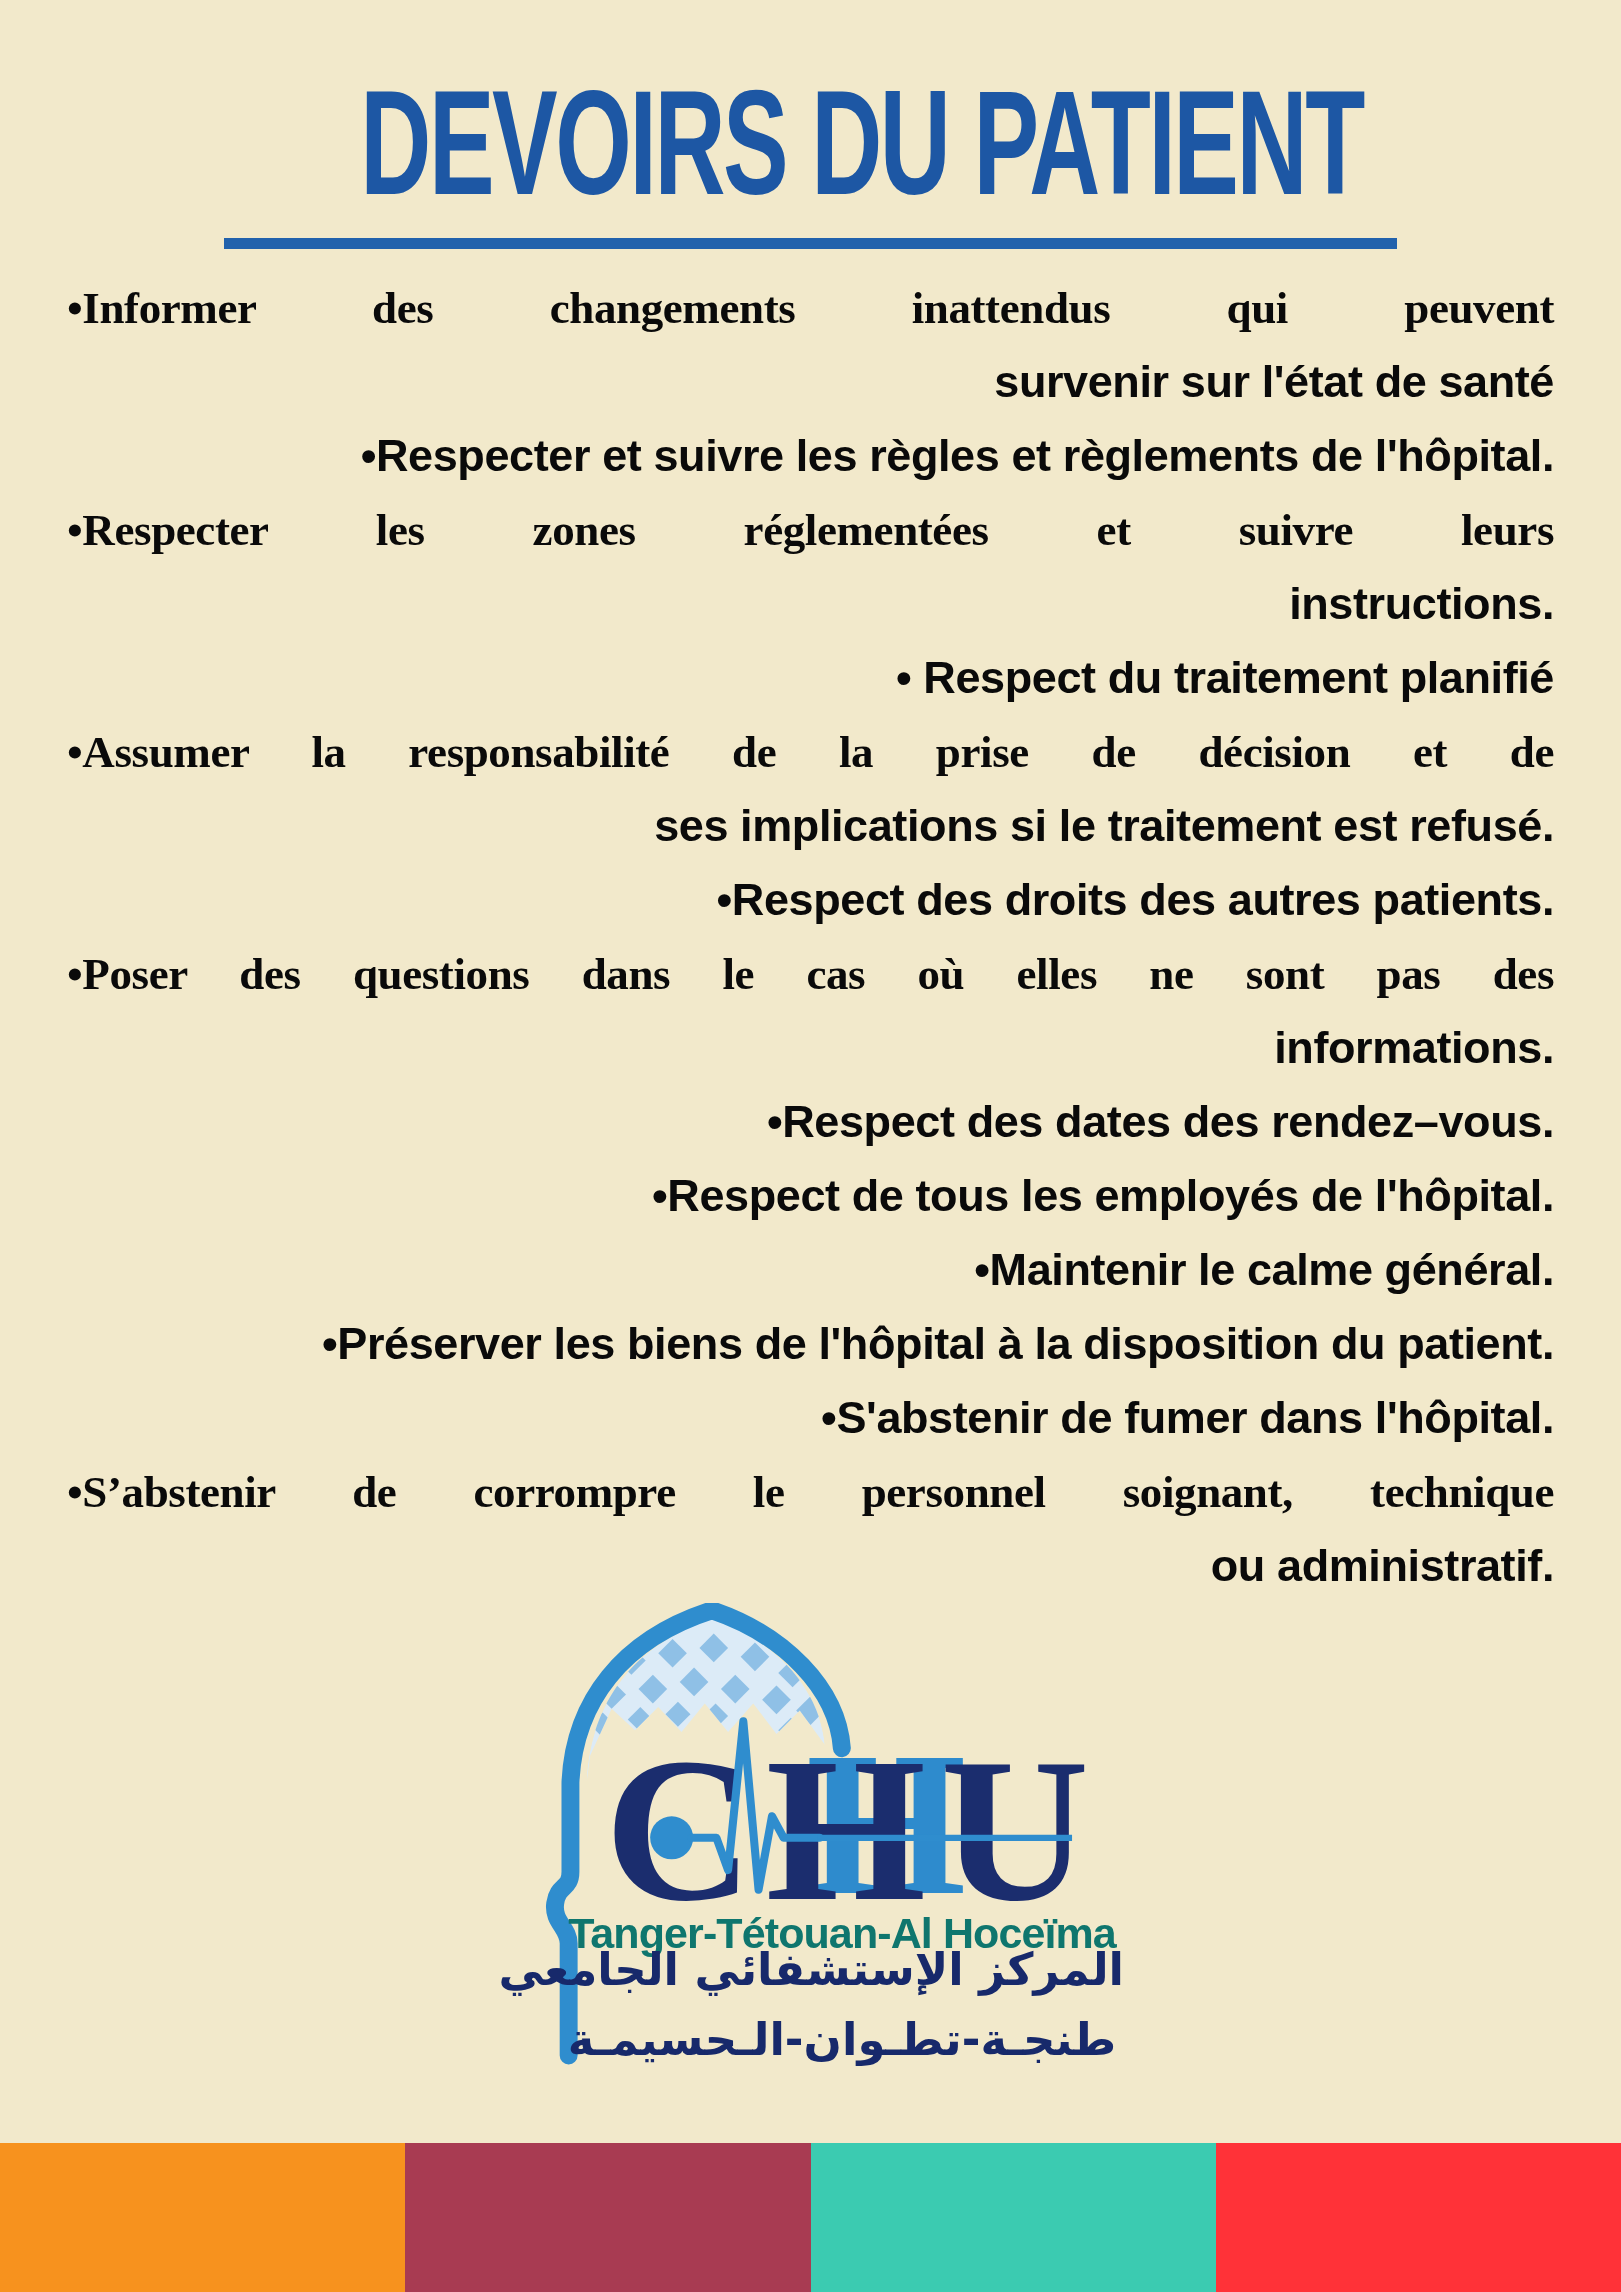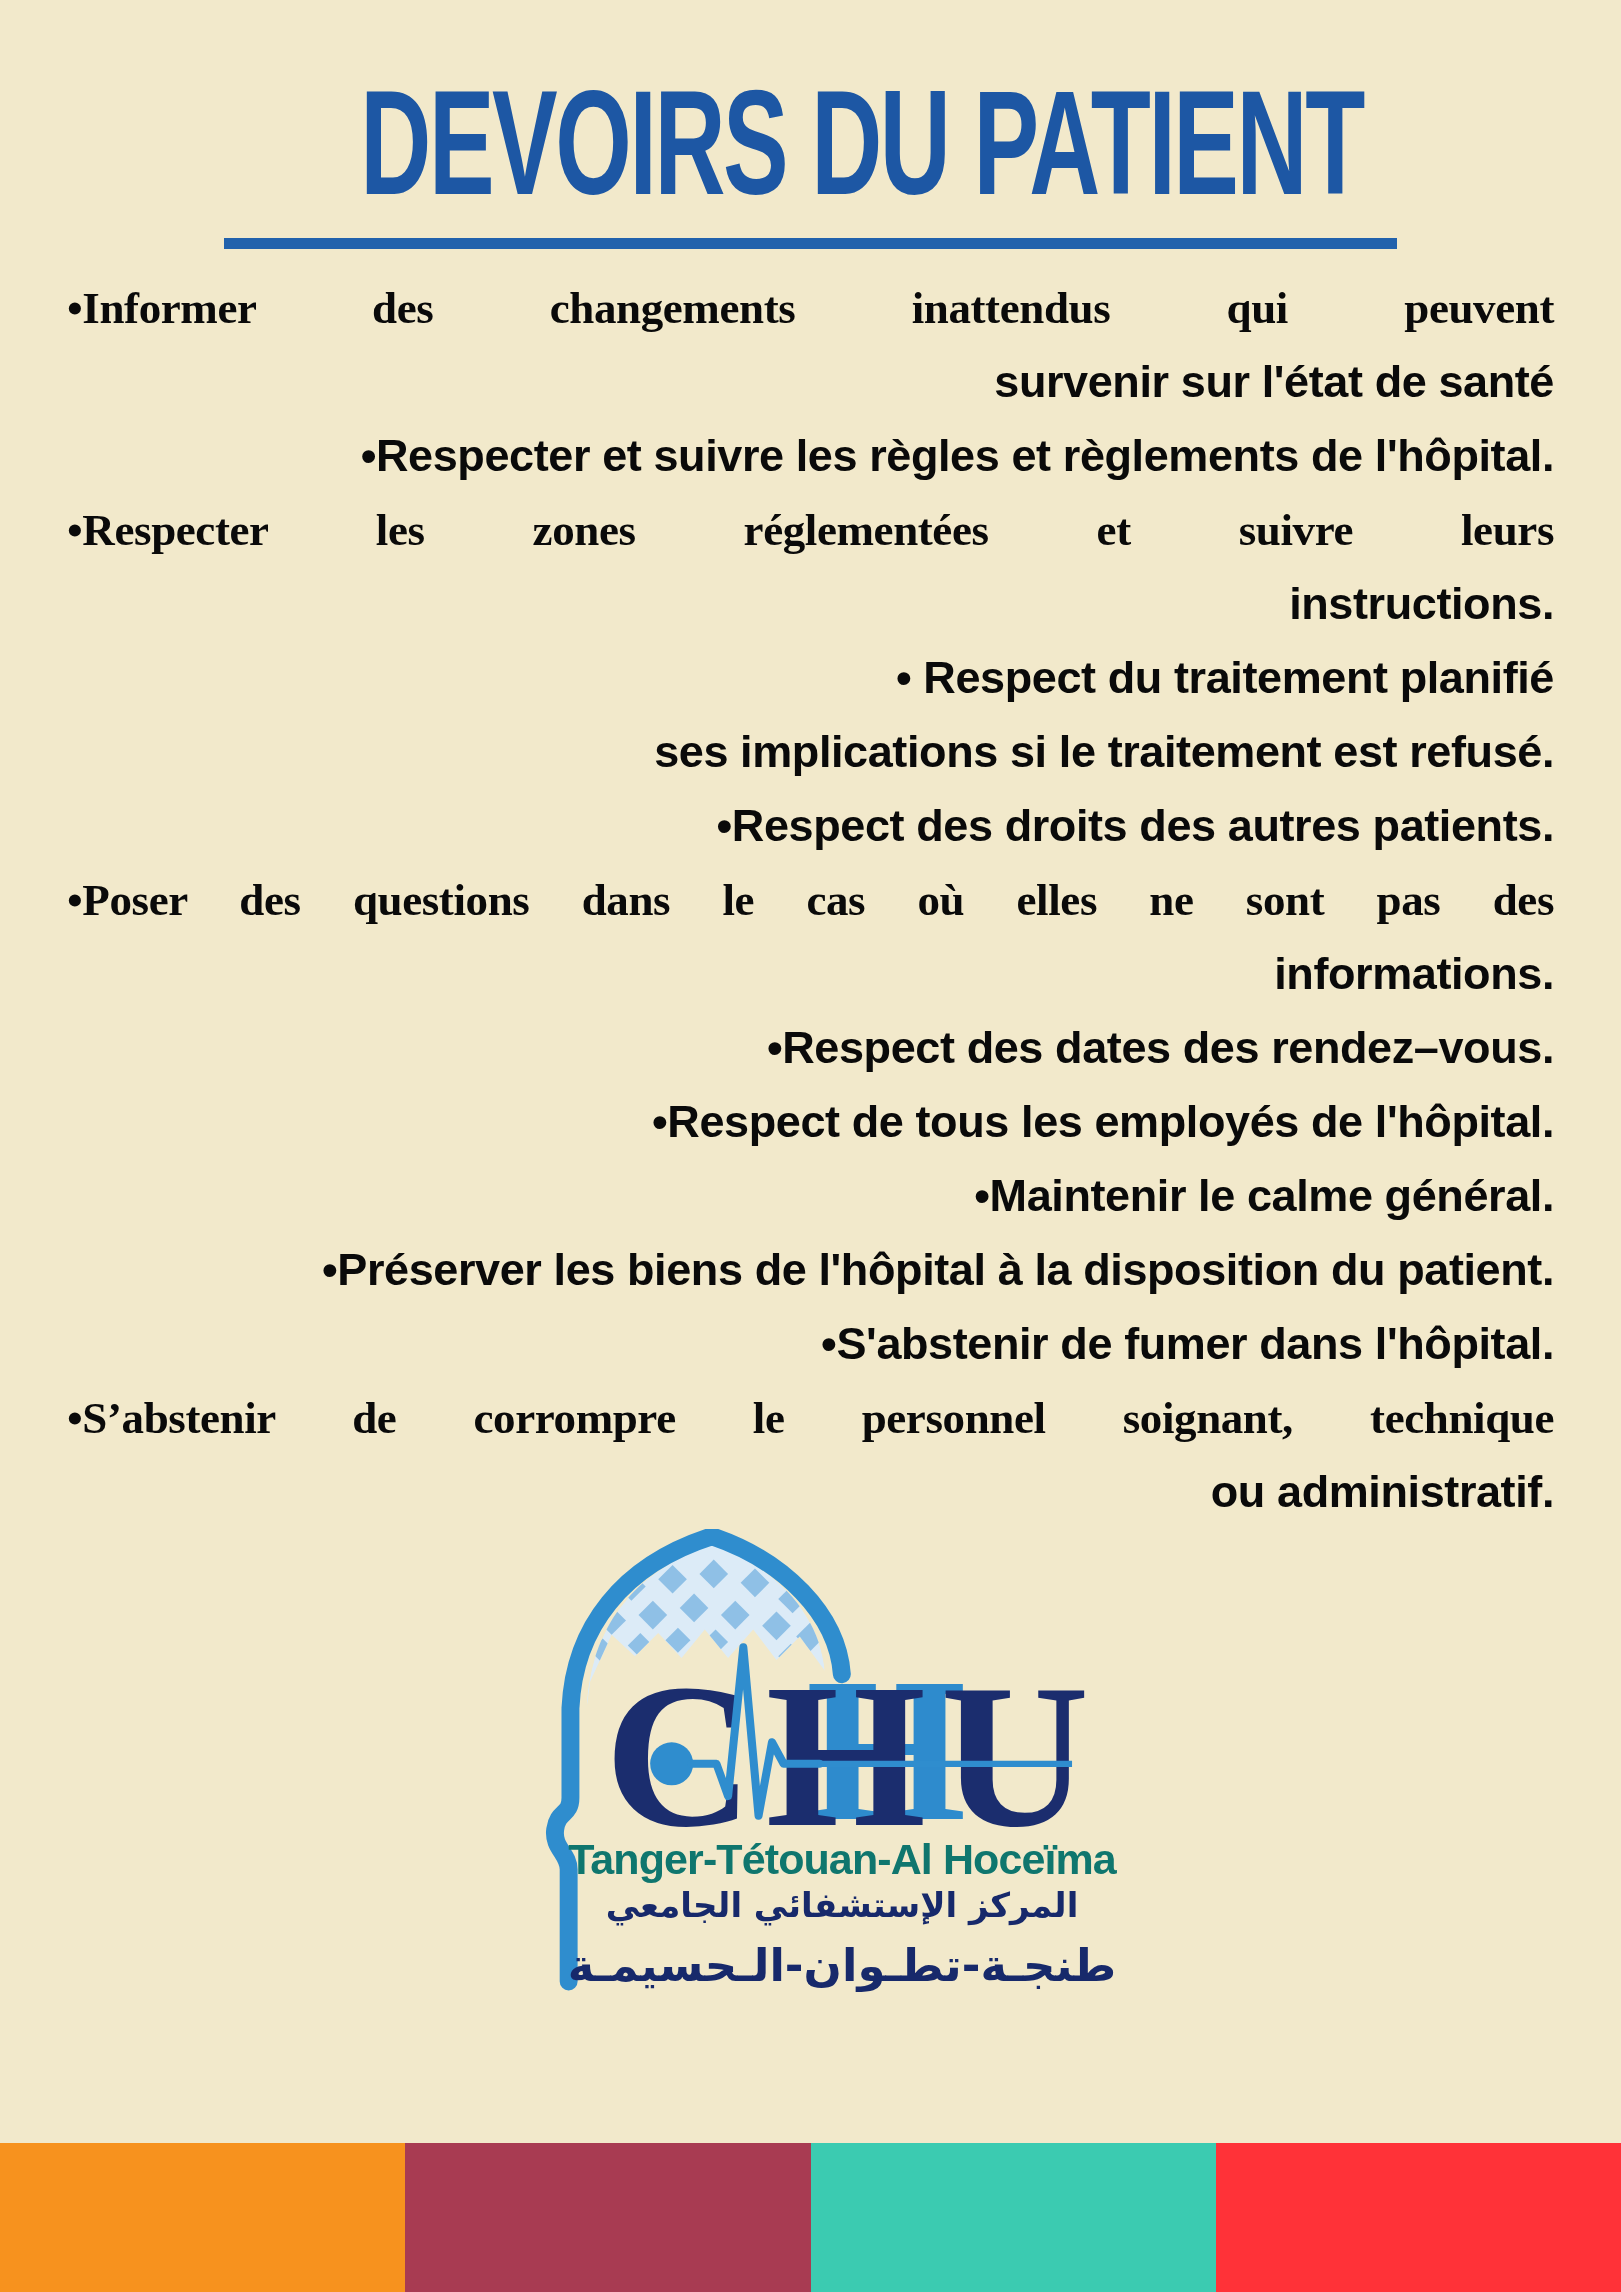--- a/index.html
+++ b/index.html
@@ -66,21 +66,21 @@
   }
   .logo-ar1,.logo-ar2{
     position:absolute;left:63px;right:0;
     text-align:center;
     direction:rtl;
     font-family:"DejaVu Sans", sans-serif;
     font-weight:bold;
     color:#17296B;
     white-space:nowrap;
   }
-  .logo-ar1{top:356px;font-size:34px;}
+  .logo-ar1{top:340px;font-size:45px;}
   .logo-ar2{top:410px;font-size:45px;}
   
   .stripes{
     position:absolute;left:0;right:0;bottom:0;
     height:150px;
     display:flex;
   }
   .stripes > div{flex:1 1 25%;height:100%;}
 </style>
 </head>
@@ -91,20 +91,21 @@
   <div class="title-underline"></div>
 </div>
 
 <div class="duties">
     <p class="duty-line stretch">•Informer des changements inattendus qui peuvent</p>
     <p class="duty-line">survenir sur l'état de santé</p>
     <p class="duty-line">•Respecter et suivre les règles et règlements de l'hôpital.</p>
     <p class="duty-line stretch">•Respecter les zones réglementées et suivre leurs</p>
     <p class="duty-line">instructions.</p>
     <p class="duty-line">• Respect du traitement planifié</p>
+    <p class="duty-line stretch">•Assumer la responsabilité de la prise de décision et de</p>
     <p class="duty-line">ses implications si le traitement est refusé.</p>
     <p class="duty-line">•Respect des droits des autres patients.</p>
     <p class="duty-line stretch">•Poser des questions dans le cas où elles ne sont pas des</p>
     <p class="duty-line">informations.</p>
     <p class="duty-line">•Respect des dates des rendez–vous.</p>
     <p class="duty-line">•Respect de tous les employés de l'hôpital.</p>
     <p class="duty-line">•Maintenir le calme général.</p>
     <p class="duty-line">•Préserver les biens de l'hôpital à la disposition du patient.</p>
     <p class="duty-line">•S'abstenir de fumer dans l'hôpital.</p>
     <p class="duty-line stretch">•S’abstenir de corrompre le personnel soignant, technique</p>

